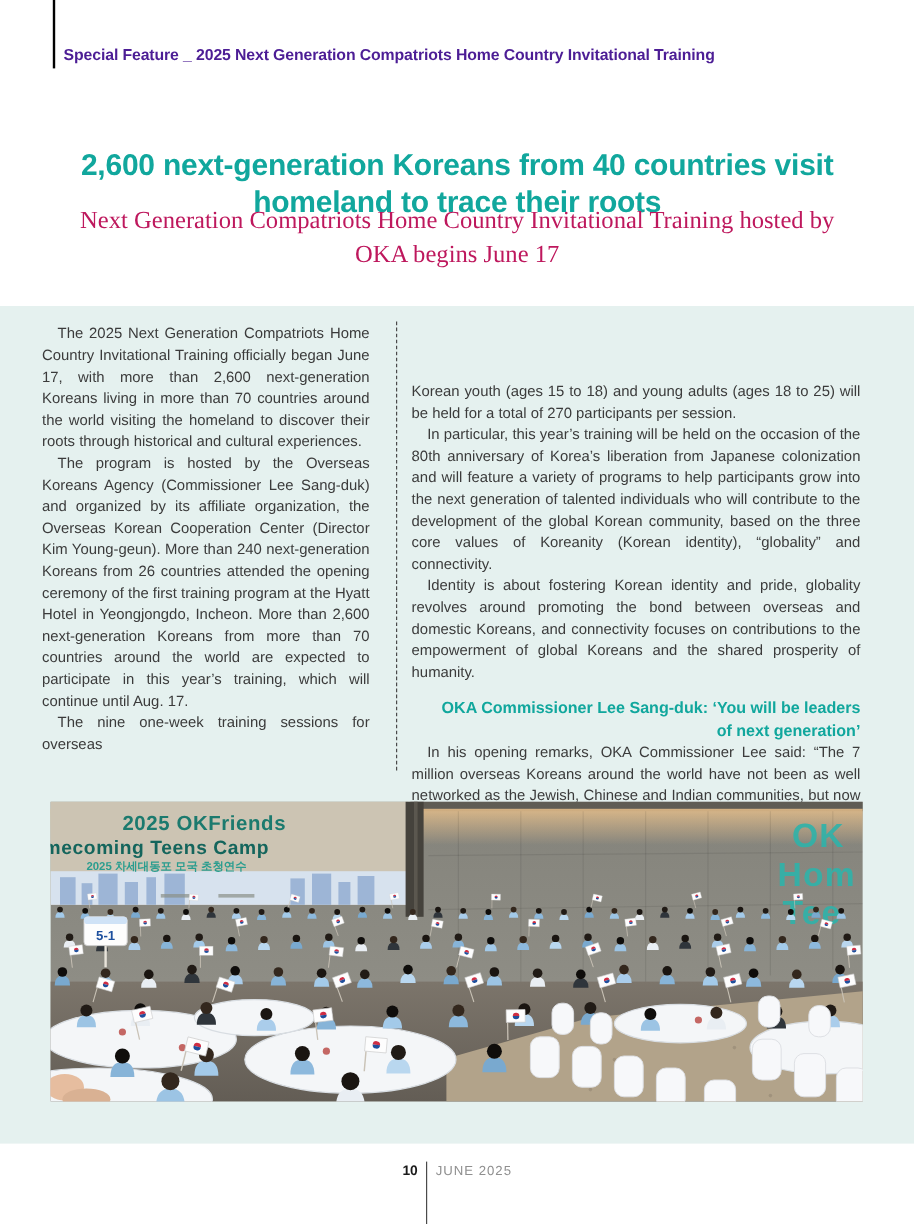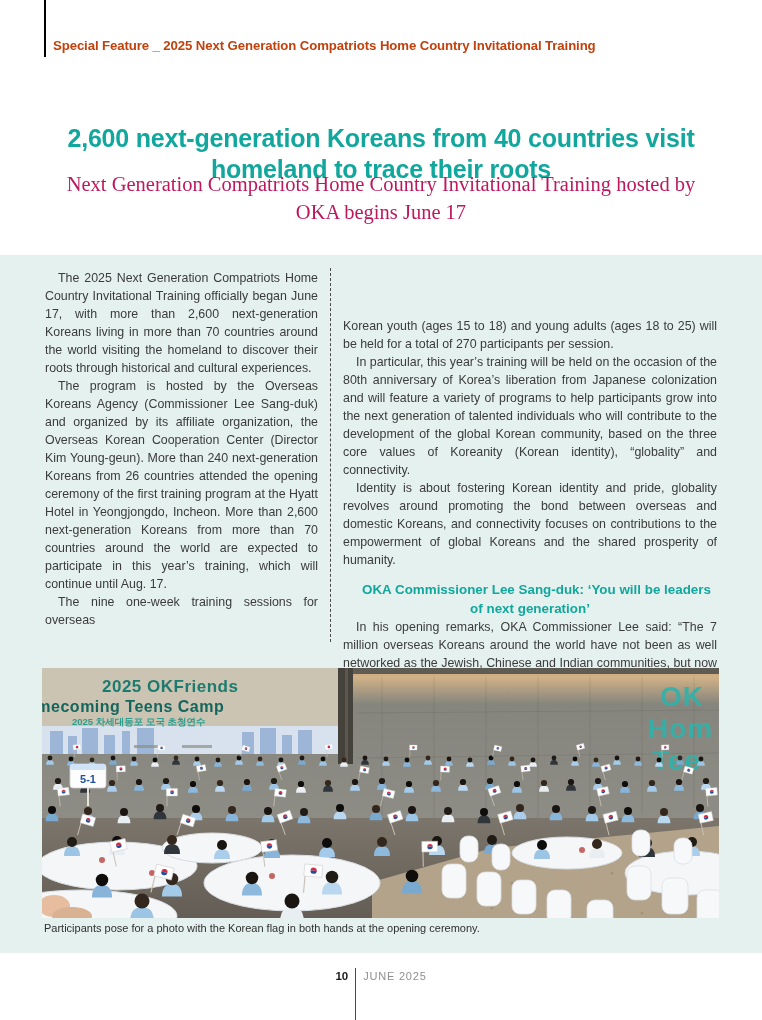--- a/index.html
+++ b/index.html
@@ -1,31 +1,31 @@
 <!DOCTYPE html>
 <html><head>
 <meta charset="utf-8">
 <style>
   html,body{margin:0;padding:0;background:#ffffff;}
   .page{position:relative;width:762px;height:1020px;background:#ffffff;overflow:hidden;
         font-family:"Liberation Sans",sans-serif;}
   .top-rule{position:absolute;left:44px;top:0;width:2px;height:57px;background:#000;}
-  .kicker{position:absolute;left:53px;top:38px;font-size:13.2px;font-weight:bold;color:#c2410c;letter-spacing:-0.1px;}
+  .kicker{position:absolute;left:53px;top:38px;font-size:13.2px;font-weight:bold;color:#4c1d95;letter-spacing:-0.1px;}
   .title{position:absolute;left:61px;top:106px;width:640px;text-align:center;
          font-size:25px;line-height:31px;font-weight:bold;color:#11a79d;letter-spacing:-0.2px;}
   .subtitle{position:absolute;left:51px;top:170px;width:660px;text-align:center;
          font-family:"Liberation Serif",serif;font-size:20.5px;line-height:28px;color:#be185d;}
   .band{position:absolute;left:0;top:255px;width:762px;height:698px;background:#e5f1ef;}
   .col{position:absolute;font-size:12.4px;line-height:18px;color:#3b3b3b;text-align:justify;}
-  .col-left{left:45px;top:269px;width:273px;}
+  .col-left{left:35px;top:269px;width:273px;}
   .col-right{left:343px;top:269px;width:374px;}
   .col p{margin:0;text-indent:13px;}
   .col p.noindent{text-indent:0;margin-top:48px;}
   .col-divider{position:absolute;left:330px;top:268px;height:374px;width:0;border-left:1px dashed #4a4a4a;}
-  .subhead{margin:0;padding-top:11px;font-size:13.4px;line-height:19px;font-weight:bold;color:#11a79d;text-align:center;}
+  .subhead{margin:0;padding-top:11px;font-size:13.4px;line-height:19px;font-weight:bold;color:#11a79d;text-align:right;}
   .photo{position:absolute;left:42px;top:668px;width:677px;height:213px;}
   .photo svg{display:block;}
   .caption{position:absolute;left:44px;top:922px;width:680px;font-size:11px;color:#2f2f2f;}
   .footer{position:absolute;left:0;top:968px;width:762px;display:flex;justify-content:center;align-items:flex-start;gap:7px;}
   .footer .pagenum{font-size:11.5px;font-weight:bold;color:#1a1a1a;margin-top:2px;}
   .footer .vline{width:1px;height:52px;background:#4a4a4a;}
   .footer .issue{font-size:11px;color:#8f8f8f;letter-spacing:0.8px;margin-top:2px;}
 </style>
 </head>
 <body>
@@ -500,21 +500,20 @@
           <rect x="0" y="0" width="36" height="24" rx="3" fill="#fdfdfd" stroke="#d0d0d0" stroke-width="0.8"></rect>
           <rect x="0" y="0" width="36" height="6" rx="3" fill="#cfe2f6"></rect>
           <text x="18" y="19" text-anchor="middle" font-size="11" font-weight="bold" fill="#1d4f9e">5-1</text>
         </g>
         <ellipse cx="12" cy="238" rx="16" ry="11" fill="#e6bd9f"></ellipse>
         <ellipse cx="30" cy="248" rx="20" ry="9" fill="#d9b193"></ellipse>
       </g>
     </svg>
   </div>
 
-  <div class="caption">Participants pose for a photo with the Korean flag in both hands at the opening ceremony.</div>
 
   <div class="footer">
     <span class="pagenum">10</span>
     <div class="vline"></div>
     <span class="issue">JUNE 2025</span>
   </div>
 
 </div>
 
 </body></html>

